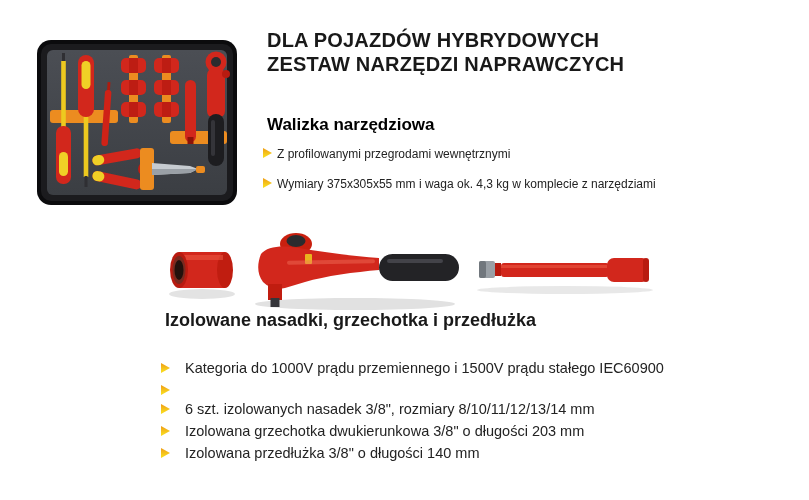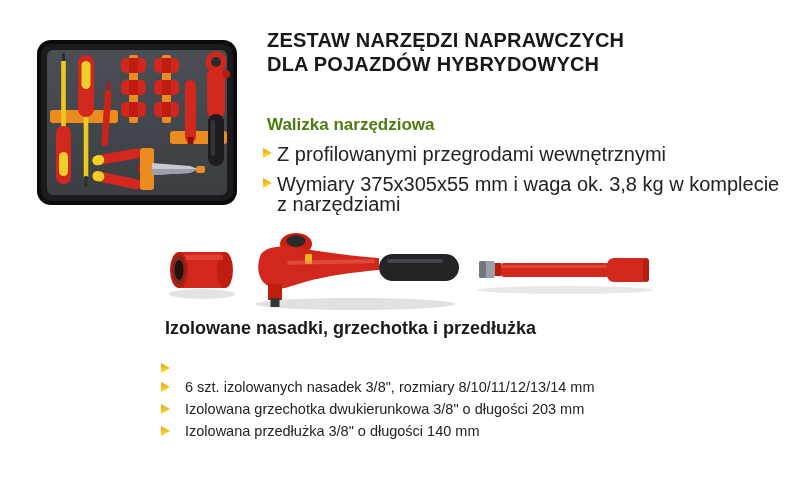--- a/index.html
+++ b/index.html
@@ -20,37 +20,37 @@
   .main-title {
     left: 267px; top: 28px; width: 520px;
     font-size: 20px; font-weight: bold; line-height: 24px;
     color: #191919; letter-spacing: 0.2px;
   }
   .main-title span { display: block; }
 
   
   .s1-title {
     left: 267px; top: 115px;
-    font-size: 17px; font-weight: bold; color: #4d7c0f;
+    font-size: 17px; font-weight: bold; color: #000000;
   }
   .s2-title {
-    left: 165px; top: 318px;
+    left: 165px; top: 310px;
     font-size: 18px; font-weight: bold; color: #191919;
   }
 
   
   ul.bullets { list-style: none; }
   ul.bullets li { display: flex; align-items: flex-start; }
   .arrow {
     flex: 0 0 9px; width: 9px; height: 10px; margin-top: 4px;
     background: linear-gradient(180deg, #ef9c16 0%, #f8d71f 80%);
     clip-path: polygon(0 0, 100% 50%, 0 100%);
   }
   .s1-list { left: 263px; top: 144px; width: 530px; }
-  .s1-list li { font-size: 20px; line-height: 20px; margin-bottom: 10px; color: #232323; }
+  .s1-list li { font-size: 12px; line-height: 20px; margin-bottom: 10px; color: #232323; }
   .s1-list .arrow { margin-right: 5px; }
   .s2-list { left: 161px; top: 360px; width: 630px; }
   .s2-list li { font-size: 14.5px; line-height: 16px; margin-bottom: 6px; color: #232323; }
   .s2-list .arrow { margin-right: 15px; margin-top: 3px; }
 
   
   .tools-img { left: 155px; top: 228px; width: 510px; height: 90px; }
 
   svg { display: block; }
 </style>
@@ -150,33 +150,33 @@
       <circle cx="53" cy="19" r="7" fill="#c01d10"></circle>
       <rect x="48" y="-2" width="14" height="42" rx="3" fill="#ec8c20"></rect>
       <polygon points="60,13 98,16 106,19 98,23 60,25" fill="#c6cbd0"></polygon>
       <polygon points="60,19 106,19 98,23 60,25" fill="#9aa0a6"></polygon>
       <rect x="104" y="16" width="9" height="7" rx="2" fill="#ec8c20"></rect>
     </g>
   </svg>
 </div>
 
 <h1 class="abs main-title">
+  <span>DLA POJAZDÓW HYBRYDOWYCH</span>
   <span>ZESTAW NARZĘDZI NAPRAWCZYCH</span>
-  <span>DLA POJAZDÓW HYBRYDOWYCH</span>
 </h1>
 
 <h2 class="abs s1-title">Walizka narzędziowa</h2>
 <ul class="abs bullets s1-list">
   <li>
     <span class="arrow"></span>
     <span>Z profilowanymi przegrodami wewnętrznymi</span>
   </li>
   <li>
     <span class="arrow"></span>
-    <span>Wymiary 375x305x55 mm i waga ok. 3,8 kg w komplecie z narzędziami</span>
+    <span>Wymiary 375x305x55 mm i waga ok. 4,3 kg w komplecie z narzędziami</span>
   </li>
 </ul>
 
 <div class="abs tools-img" title="insulated-socket-ratchet-and-extension">
   <svg width="510" height="90" viewBox="0 0 510 90">
 
     <ellipse cx="47" cy="66" rx="33" ry="5" fill="#1a1a1a" opacity="0.12"></ellipse>
     <ellipse cx="200" cy="76" rx="100" ry="6" fill="#1a1a1a" opacity="0.13"></ellipse>
     <ellipse cx="410" cy="62" rx="88" ry="4" fill="#1a1a1a" opacity="0.10"></ellipse>
 
@@ -210,20 +210,24 @@
       <rect x="452" y="30" width="42" height="24" rx="7" fill="#d2271c"></rect>
       <rect x="488" y="30" width="6" height="24" rx="3" fill="#b81b10"></rect>
     </g>
   </svg>
 </div>
 
 <h2 class="abs s2-title">Izolowane nasadki, grzechotka i przedłużka</h2>
 <ul class="abs bullets s2-list">
   <li>
     <span class="arrow"></span>
+    <span>Kategoria do 1000V prądu przemiennego i 1500V prądu stałego IEC60900</span>
+  </li>
+  <li>
+    <span class="arrow"></span>
   </li>
   <li>
     <span class="arrow"></span>
     <span>6 szt. izolowanych nasadek 3/8", rozmiary 8/10/11/12/13/14 mm</span>
   </li>
   <li>
     <span class="arrow"></span>
     <span>Izolowana grzechotka dwukierunkowa 3/8" o długości 203 mm</span>
   </li>
   <li>

